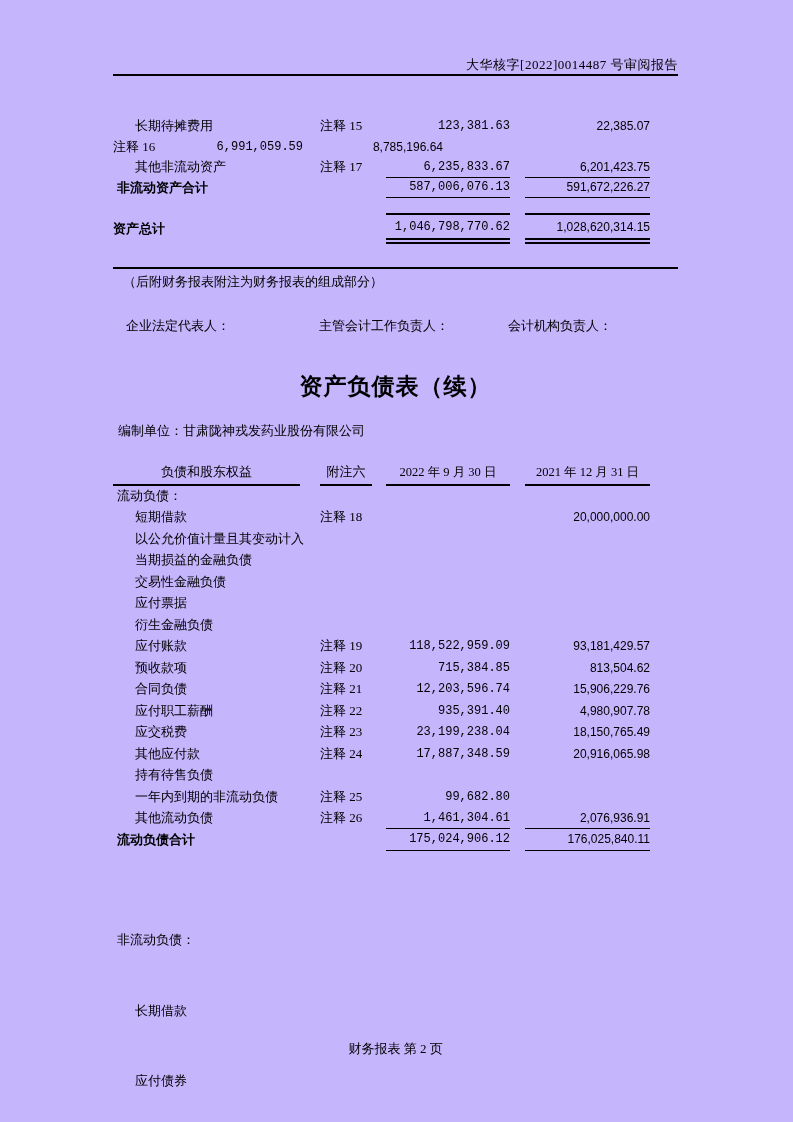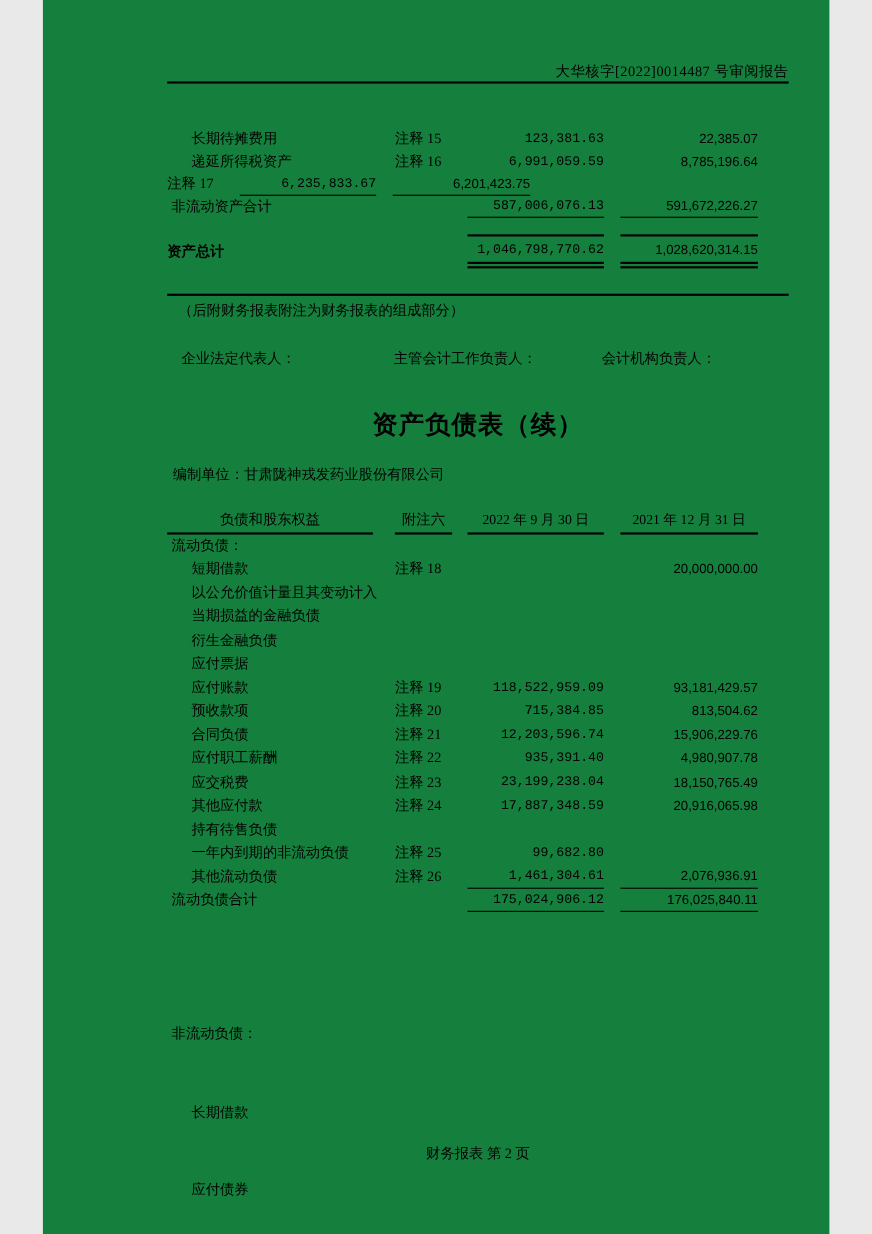--- a/index.html
+++ b/index.html
@@ -1,20 +1,20 @@
 <!DOCTYPE html>
 <html><head>
 <meta charset="utf-8">
 <style>
   * { margin:0; padding:0; box-sizing:border-box; }
   html,body { background:#e9e9e9; }
   .page {
     position:relative;
-    width:715px; height:1122px;
-    background:#15803d;
+    width:793px; height:1122px;
+    background:#c4b5fd;
     font-family:"Liberation Serif","DejaVu Serif",serif;
     color:#000;
     margin:0 auto;
     overflow:hidden;
   }
   .report-no {
     position:absolute; top:56px; left:113px; width:565px;
     text-align:right; font-size:13px; letter-spacing:0.5px;
   }
   .rule { position:absolute; left:113px; width:565px; height:2px; background:#000; }
@@ -30,21 +30,21 @@
   .c-v1, .c-v2 {
     justify-content:flex-end; text-align:right;
     font-family:"Liberation Sans","DejaVu Sans",sans-serif; font-size:12px;
   }
   .c-v1 { width:124px; margin-left:14px;font-family:Liberation Mono, monospace; }
   .c-v2 { width:125px; margin-left:15px; }
 
   .indent-0 .c-label { padding-left:4px; }
   .indent-1 .c-label { padding-left:22px; }
   .indent-2 .c-label { padding-left:45px; }
-  .bold .c-label { font-weight:normal; }
+  .bold .c-label { font-weight:bold; }
   .rule-bottom .c-v1, .rule-bottom .c-v2 { border-bottom:1px solid #000; }
 
   #assets-rows { top:116px; }
   #assets-rows .row { height:20.5px; }
 
   .grand-row { position:absolute; left:113px; top:213px; display:flex; height:31px; }
   .grand-row .c-label { font-weight:bold; }
   .grand-row .c-v1, .grand-row .c-v2 {
     border-top:2px solid #000;
     border-bottom:6px double #000;
@@ -85,26 +85,26 @@
   <div class="rule rule-header"></div>
 
   <div class="t-rows" id="assets-rows">
       <div class="row indent-1">
     <div class="cell c-label">长期待摊费用</div>
     <div class="cell c-note">注释 15</div>
     <div class="cell c-v1">123,381.63</div>
     <div class="cell c-v2">22,385.07</div>
   </div>
       <div class="row indent-1">
-    <div class="cell c-label">递延所得税资产</div>
     <div class="cell c-note">注释 16</div>
     <div class="cell c-v1">6,991,059.59</div>
     <div class="cell c-v2">8,785,196.64</div>
   </div>
       <div class="row indent-1 rule-bottom">
+    <div class="cell c-label">其他非流动资产</div>
     <div class="cell c-note">注释 17</div>
     <div class="cell c-v1">6,235,833.67</div>
     <div class="cell c-v2">6,201,423.75</div>
   </div>
       <div class="row indent-0 bold rule-bottom">
     <div class="cell c-label">非流动资产合计</div>
     <div class="cell c-note"></div>
     <div class="cell c-v1">587,006,076.13</div>
     <div class="cell c-v2">591,672,226.27</div>
   </div>
@@ -154,27 +154,33 @@
     <div class="cell c-v1"></div>
     <div class="cell c-v2"></div>
   </div>
       <div class="row indent-1">
     <div class="cell c-label">当期损益的金融负债</div>
     <div class="cell c-note"></div>
     <div class="cell c-v1"></div>
     <div class="cell c-v2"></div>
   </div>
       <div class="row indent-1">
+    <div class="cell c-label">交易性金融负债</div>
+    <div class="cell c-note"></div>
+    <div class="cell c-v1"></div>
+    <div class="cell c-v2"></div>
+  </div>
+      <div class="row indent-1">
+    <div class="cell c-label">应付票据</div>
+    <div class="cell c-note"></div>
+    <div class="cell c-v1"></div>
+    <div class="cell c-v2"></div>
+  </div>
+      <div class="row indent-1">
     <div class="cell c-label">衍生金融负债</div>
-    <div class="cell c-note"></div>
-    <div class="cell c-v1"></div>
-    <div class="cell c-v2"></div>
-  </div>
-      <div class="row indent-1">
-    <div class="cell c-label">应付票据</div>
     <div class="cell c-note"></div>
     <div class="cell c-v1"></div>
     <div class="cell c-v2"></div>
   </div>
       <div class="row indent-1">
     <div class="cell c-label">应付账款</div>
     <div class="cell c-note">注释 19</div>
     <div class="cell c-v1">118,522,959.09</div>
     <div class="cell c-v2">93,181,429.57</div>
   </div>

